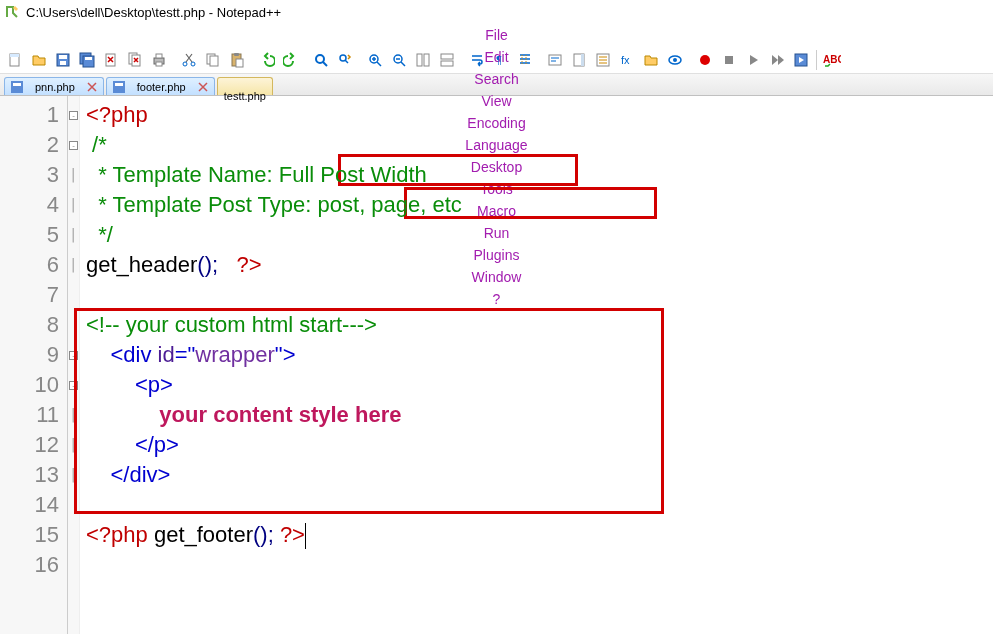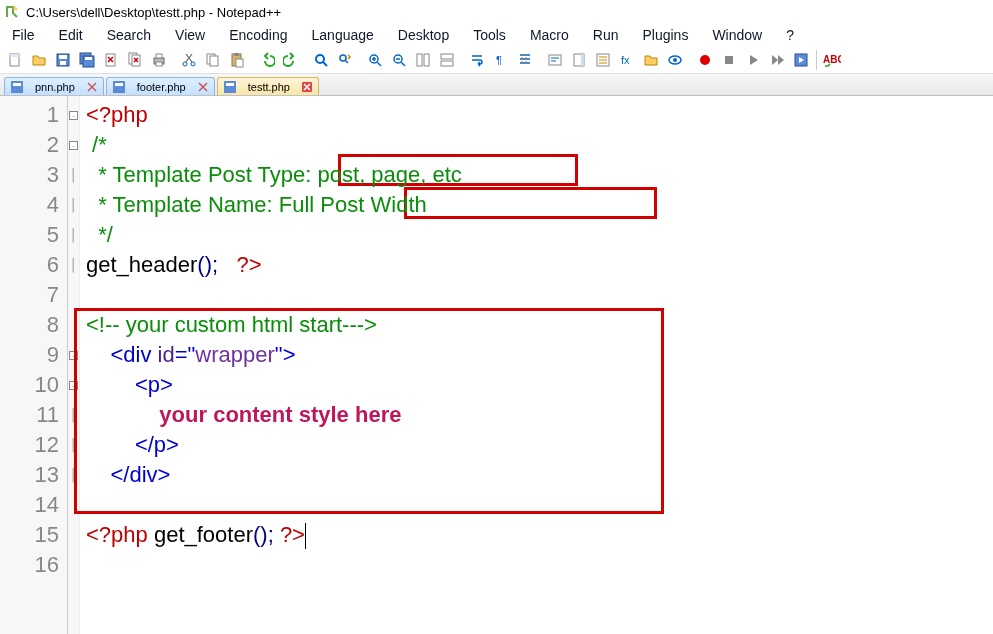--- a/index.html
+++ b/index.html
@@ -4,32 +4,32 @@
 <style>
   * { margin:0; padding:0; box-sizing:border-box; font-family: "Segoe UI", Arial, sans-serif; }
   body { width:993px; height:634px; background:#ffffff; overflow:hidden; font-size:13px; }
 
   
   .titlebar { height:24px; display:flex; align-items:center; padding:8px 4px; gap:6px; background:#fff;}
   .titlebar .app-icon { width:16px; height:16px; }
   .titlebar .title { font-size:13px; color:#000; }
 
   
-  .menubar { height:22px; display:flex; align-items:center; padding:0 4px; gap:8px; background:#fff; color:#0f172a; font-size:14px; }
+  .menubar { height:22px; display:flex; align-items:center; padding:0 4px; gap:0; background:#fff; color:#a21caf; font-size:14px;flex-direction:column; }
   .menubar .menu-item { padding:0 8px; height:22px; line-height:22px; cursor:default; }
 
   
   .toolbar { height:28px; display:flex; align-items:center; padding:0 4px; gap:2px; background:#fff; border-bottom:1px solid #e0e0e0; }
   .tool-btn { width:22px; height:22px; display:flex; align-items:center; justify-content:center; cursor:pointer; border-radius:2px; }
   .tool-sep { width:4px; }
 
   
   .tabbar { height:22px; display:flex; align-items:flex-end; padding:0 4px; gap:2px; background:linear-gradient(#f7f7f7,#e9e9e9); border-bottom:1px solid #c0c0c0;}
   .tab { height:18px; display:flex; align-items:center; gap:12px; padding:0 6px; font-size:11px; border:1px solid #8bb6e8; border-bottom:none; background:linear-gradient(#dff0ff,#c3e0ff); border-radius:3px 3px 0 0; cursor:pointer;text-align:right;}
-  .tab.active { background:linear-gradient(#fdf4d8,#f6e6a8); border-color:#d4b85e;}
+  .tab.active { background:linear-gradient(#fdf4d8,#f6e6a8); border-color:#d4b85e;flex-direction:column;}
   .tab .file-icon { width:12px; height:12px; }
 
   
   .editor-wrap { display:flex; height:calc(634px - 24px - 22px - 28px - 22px); background:#fff; }
   .gutter { width:68px; text-align:right; padding:4px 8px 0 0; font-family:"Consolas","Courier New",monospace; font-size:22px; color:#888; background:#f7f7f7; border-right:1px solid #ccc; user-select:none; }
   .gutter div { height:30px; line-height:30px;}
   .foldcol { width:12px; background:#f7f7f7; border-right:1px solid #eee; padding-top:4px;}
   .foldcol div { height:30px; display:flex; align-items:center; justify-content:center; font-size:12px; color:#888;}
   .foldcol .box { width:9px; height:9px; border:1px solid #888; background:#fff; font-size:8px; line-height:7px; text-align:center; color:#888;}
   .code { flex:1; padding:4px 0 18px 6px; font-family:"Courier New",monospace; font-size:22px; position:relative;}
@@ -373,22 +373,22 @@
       <div></div>
   </div>
   <div class="code">
 
     <div class="annot" style="left:258px; top:58px; width:240px; height:32px;"></div>
     <div class="annot" style="left:324px; top:91px;  width:253px; height:32px;"></div>
     <div class="annot" style="left:-6px;  top:212px; width:590px; height:206px;"></div>
 
     <div class="code-line"><span class="c-tag">&lt;?php</span></div>
     <div class="code-line"><span class="c-comment"> /*</span></div>
+    <div class="code-line"><span class="c-comment">  * Template Name: </span><span class="c-comment">Full Post Width</span></div>
     <div class="code-line"><span class="c-comment">  * Template Post Type: </span><span class="c-comment">post, page, etc</span></div>
-    <div class="code-line"><span class="c-comment">  * Template Name: </span><span class="c-comment">Full Post Width</span></div>
     <div class="code-line"><span class="c-comment">  */</span></div>
     <div class="code-line"><span class="c-func">get_header</span><span class="c-paren">();   </span><span class="c-tag">?&gt;</span></div>
     <div class="code-line"></div>
     <div class="code-line"><span class="c-html-comment">&lt;!-- your custom html start---&gt;</span></div>
     <div class="code-line"><span class="c-id">    &lt;</span><span class="c-id">div </span><span class="c-attr" style="color:#4c1d95;">id</span><span class="c-id">="</span><span class="c-idname">wrapper</span><span class="c-id">"&gt;</span></div>
     <div class="code-line"><span class="c-id">        &lt;</span><span class="c-id">p</span><span class="c-id">&gt;</span></div>
     <div class="code-line"><span>            </span><span class="c-bold">your content style here</span></div>
     <div class="code-line"><span class="c-id">        &lt;/</span><span class="c-id">p</span><span class="c-id">&gt;</span></div>
     <div class="code-line"><span class="c-id">    &lt;/</span><span class="c-id">div</span><span class="c-id">&gt;</span></div>
     <div class="code-line"></div>

